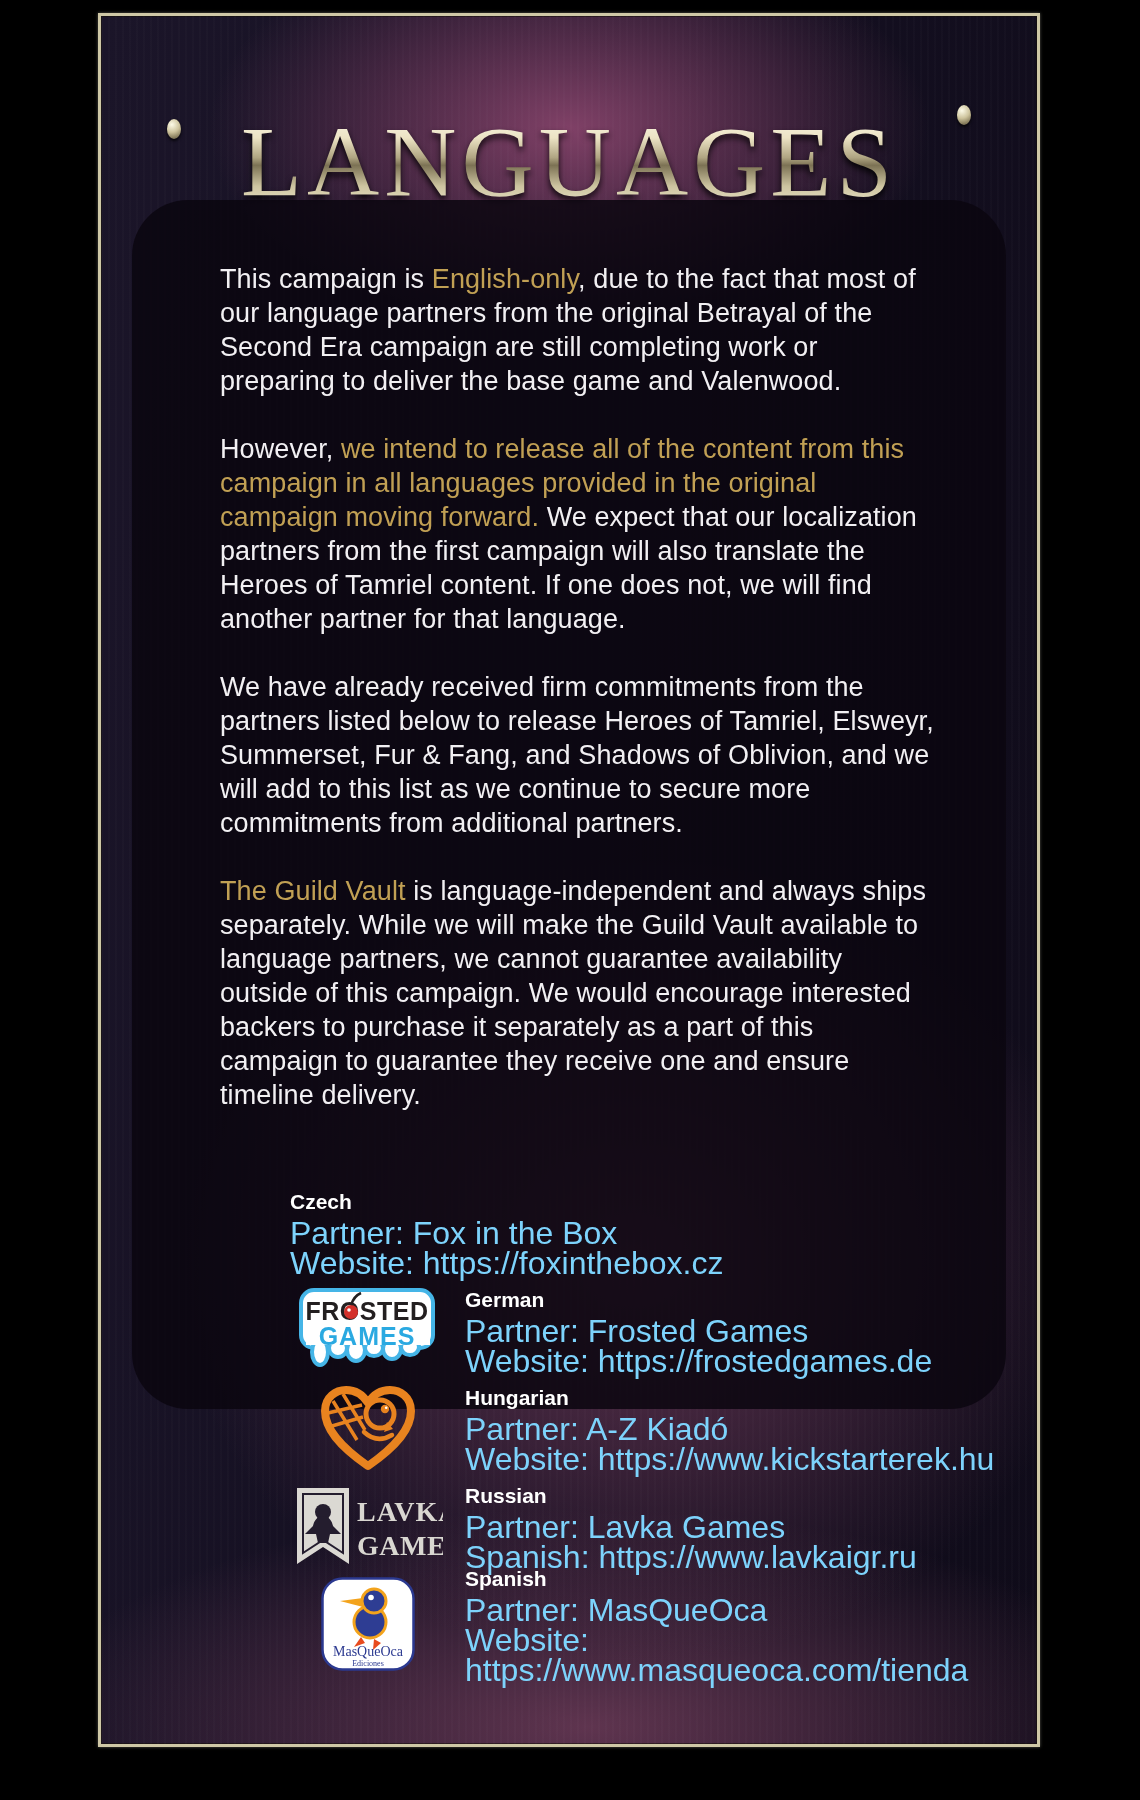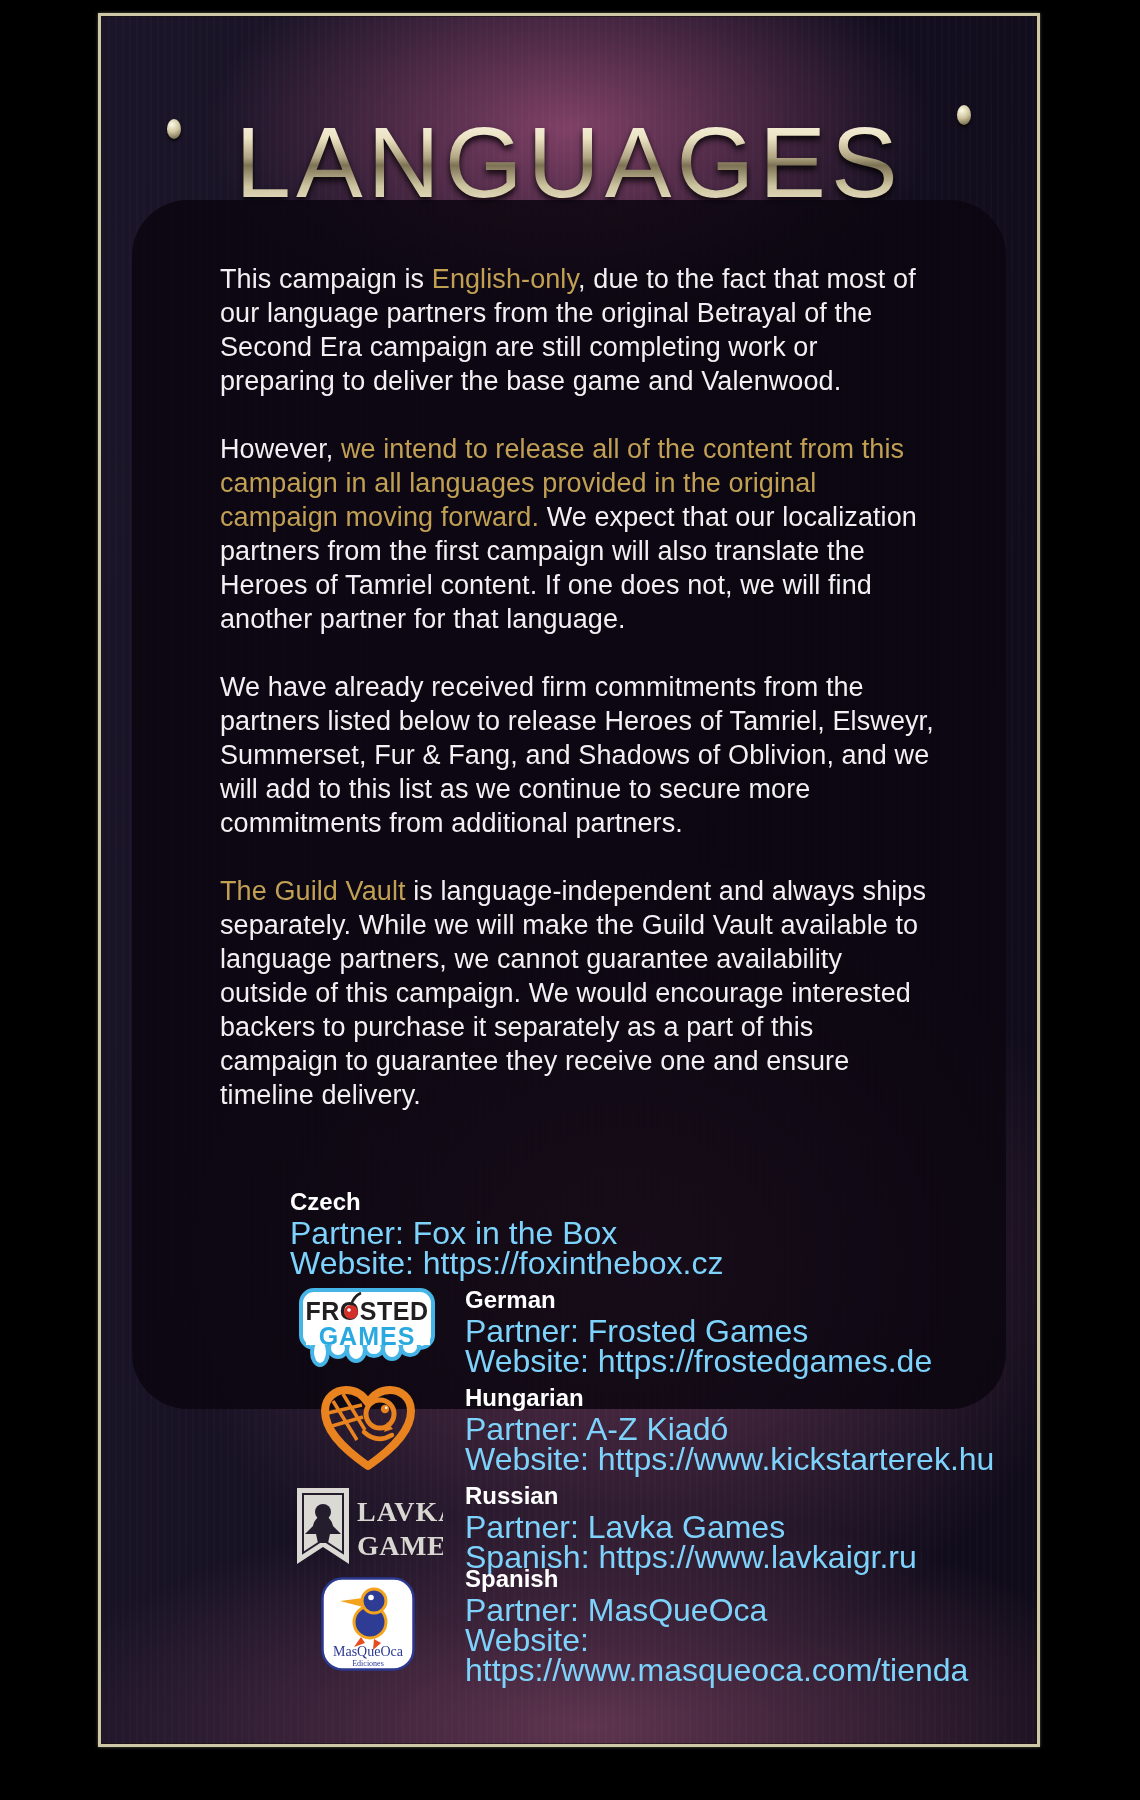--- a/index.html
+++ b/index.html
@@ -20,21 +20,21 @@
   }
   .frame::after{ 
     content:"";position:absolute;inset:0;
     background:repeating-linear-gradient(90deg, rgba(255,255,255,.015) 0 2px, transparent 2px 7px);
     pointer-events:none;
   }
 
   
   .title{
     position:absolute;left:98px;top:40px;width:942px;text-align:center;
-    font-family:Liberation Sans, sans-serif;font-size:100px;font-weight:400;
+    font-family:Liberation Serif, serif;font-size:100px;font-weight:400;
     letter-spacing:5px;line-height:1.1;white-space:nowrap;
     background:linear-gradient(180deg,#fffdf0 0%,#ece3c4 28%,#b0a582 46%,#7c7254 53%,#cdc4a0 72%,#f6f0d9 100%);
     -webkit-background-clip:text;background-clip:text;color:transparent;
     filter:drop-shadow(0 4px 3px rgba(0,0,0,.85));
   }
   .rivet{
     position:absolute;width:14px;height:20px;border-radius:50%;
     background:radial-gradient(circle at 35% 28%, #fdfbe8 0%, #cdc39c 45%, #8b8160 75%, #57503a 100%);
     box-shadow:0 2px 3px rgba(0,0,0,.8);
   }
@@ -52,21 +52,21 @@
     font-size:27px;line-height:34px;color:#f2f0f3;
     letter-spacing:.1px;
   }
   .gold{color:#c1a054;}
 
   
   .partners{position:absolute;left:280px;top:1183px;width:720px;}
   .partner-row{display:flex;align-items:center;height:98px;}
   .logo-cell{width:175px;min-width:175px;display:flex;justify-content:center;align-items:center;}
   .partner-text{padding-left:10px;}
-  .partner-lang{font-size:24px;font-weight:bold;color:#ffffff;line-height:32px;}
+  .partner-lang{font-size:21px;font-weight:bold;color:#ffffff;line-height:32px;}
   .partner-line{font-size:32px;color:#7dd3fc;line-height:30px;}
   svg text{font-family:"Liberation Sans", sans-serif;}
   svg text.serif{font-family:"Liberation Serif", serif;}
 </style>
 </head>
 <body>
 
 <div class="stage">
 
   <div class="frame"></div>

